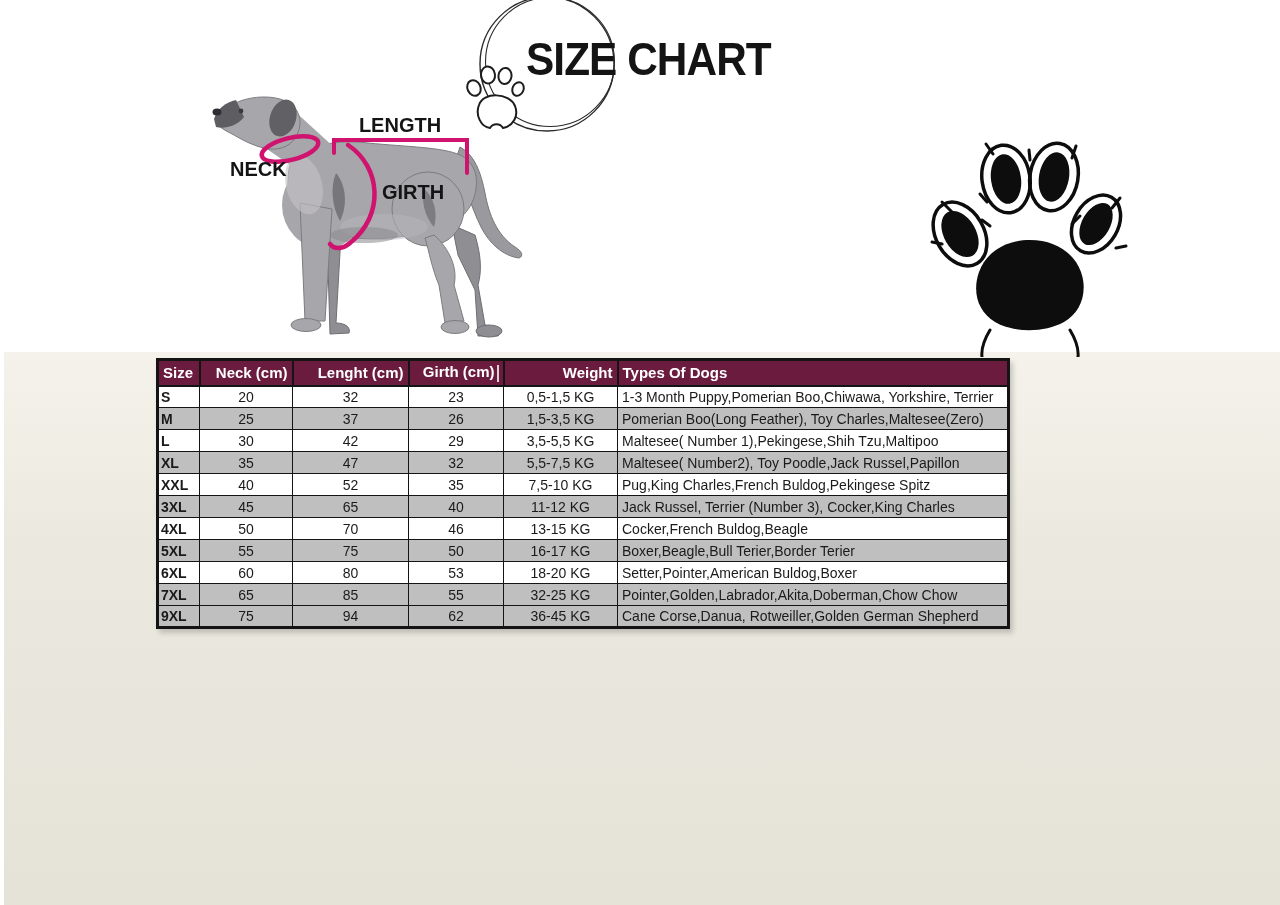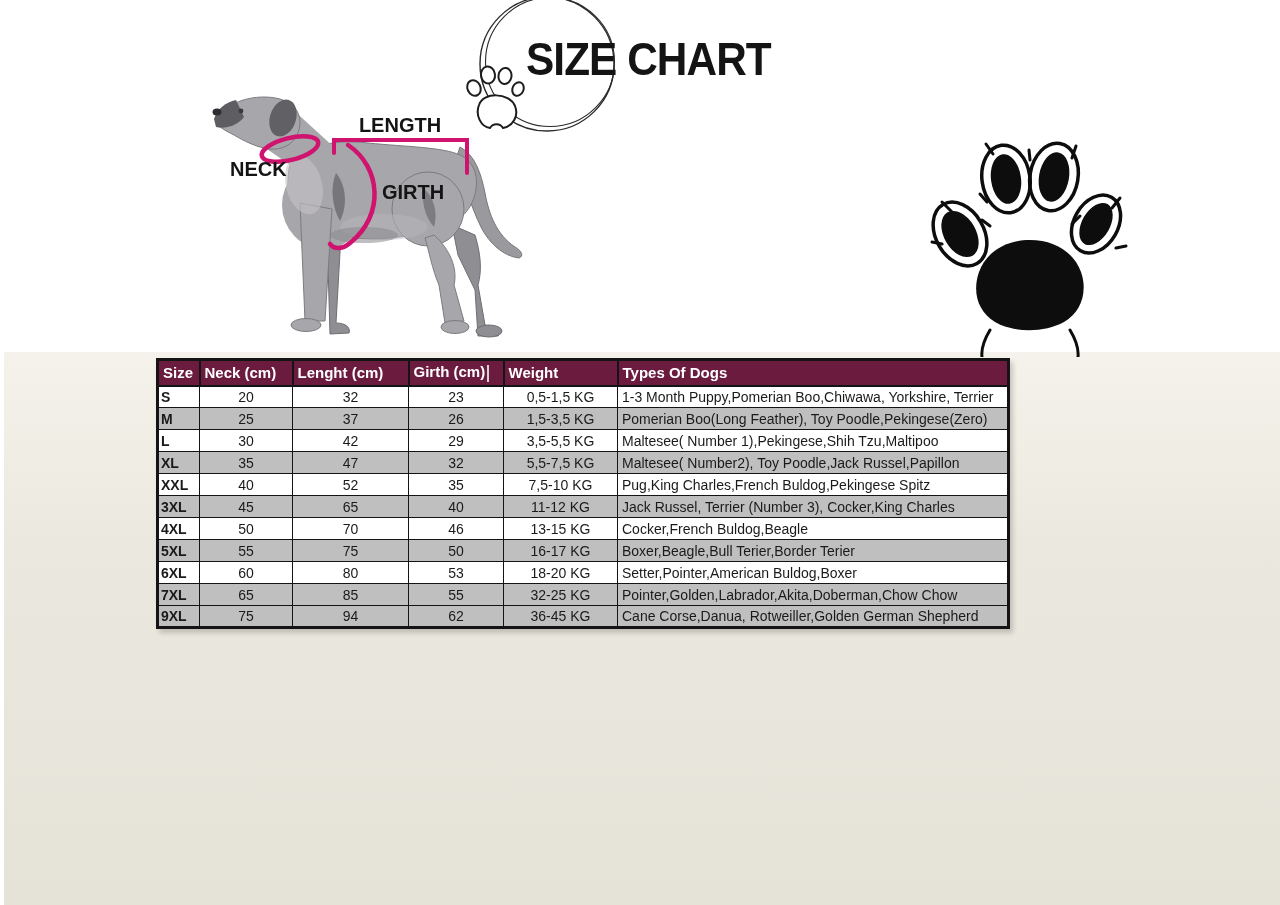--- a/index.html
+++ b/index.html
@@ -22,21 +22,21 @@
   .dog-art text { font-family:"Liberation Sans", sans-serif; font-weight:800; fill:#141414; }
 
   
   .paw-art { position:absolute; left:920px; top:122px; width:210px; height:235px; }
 
   
   .table-wrap { position:absolute; left:152px; top:358px; }
   table.size-chart { border-collapse:collapse; table-layout:fixed; width:854px;
     border:3px solid #141414; background:#ffffff; box-shadow:3px 4px 5px rgba(0,0,0,0.18); }
   table.size-chart th { background:#6a1b3e; color:#ffffff; font-size:15px; font-weight:bold;
-    height:26px; border:2px solid #141414; padding:0 4px; text-align:left; white-space:nowrap; overflow:hidden; }
+    height:26px; border:2px solid #141414; padding:0 4px; text-align:right; white-space:nowrap; overflow:hidden; }
   table.size-chart th.al { text-align:left; }
   table.size-chart td { font-size:14px; color:#1a1a1a; height:22px; border:1.5px solid #141414;
     padding:0 4px; text-align:center; white-space:nowrap; overflow:hidden; background:#ffffff; }
   table.size-chart tr.stripe td { background:#bfbfbf; }
   table.size-chart td.col-size { text-align:left; font-weight:bold; padding:0 2px; }
   table.size-chart td.col-types { text-align:left; }
   .cursor-bar { display:inline-block; width:2px; height:17px; background:#d8d2d6;
     margin-left:2px; vertical-align:middle; }
 
   col.c-size  { width:42px; }
@@ -174,21 +174,21 @@
             <td class="col-girth">23</td>
             <td class="col-weight">0,5-1,5 KG</td>
             <td class="col-types">1-3 Month Puppy,Pomerian Boo,Chiwawa, Yorkshire, Terrier</td>
           </tr>
           <tr class="stripe">
             <td class="col-size">M</td>
             <td class="col-neck">25</td>
             <td class="col-length">37</td>
             <td class="col-girth">26</td>
             <td class="col-weight">1,5-3,5 KG</td>
-            <td class="col-types">Pomerian Boo(Long Feather), Toy Poodle,Pekingese(Zero)</td>
+            <td class="col-types">Pomerian Boo(Long Feather), Toy Charles,Maltesee(Zero)</td>
           </tr>
           <tr>
             <td class="col-size">L</td>
             <td class="col-neck">30</td>
             <td class="col-length">42</td>
             <td class="col-girth">29</td>
             <td class="col-weight">3,5-5,5 KG</td>
             <td class="col-types">Maltesee( Number 1),Pekingese,Shih Tzu,Maltipoo</td>
           </tr>
           <tr class="stripe">

